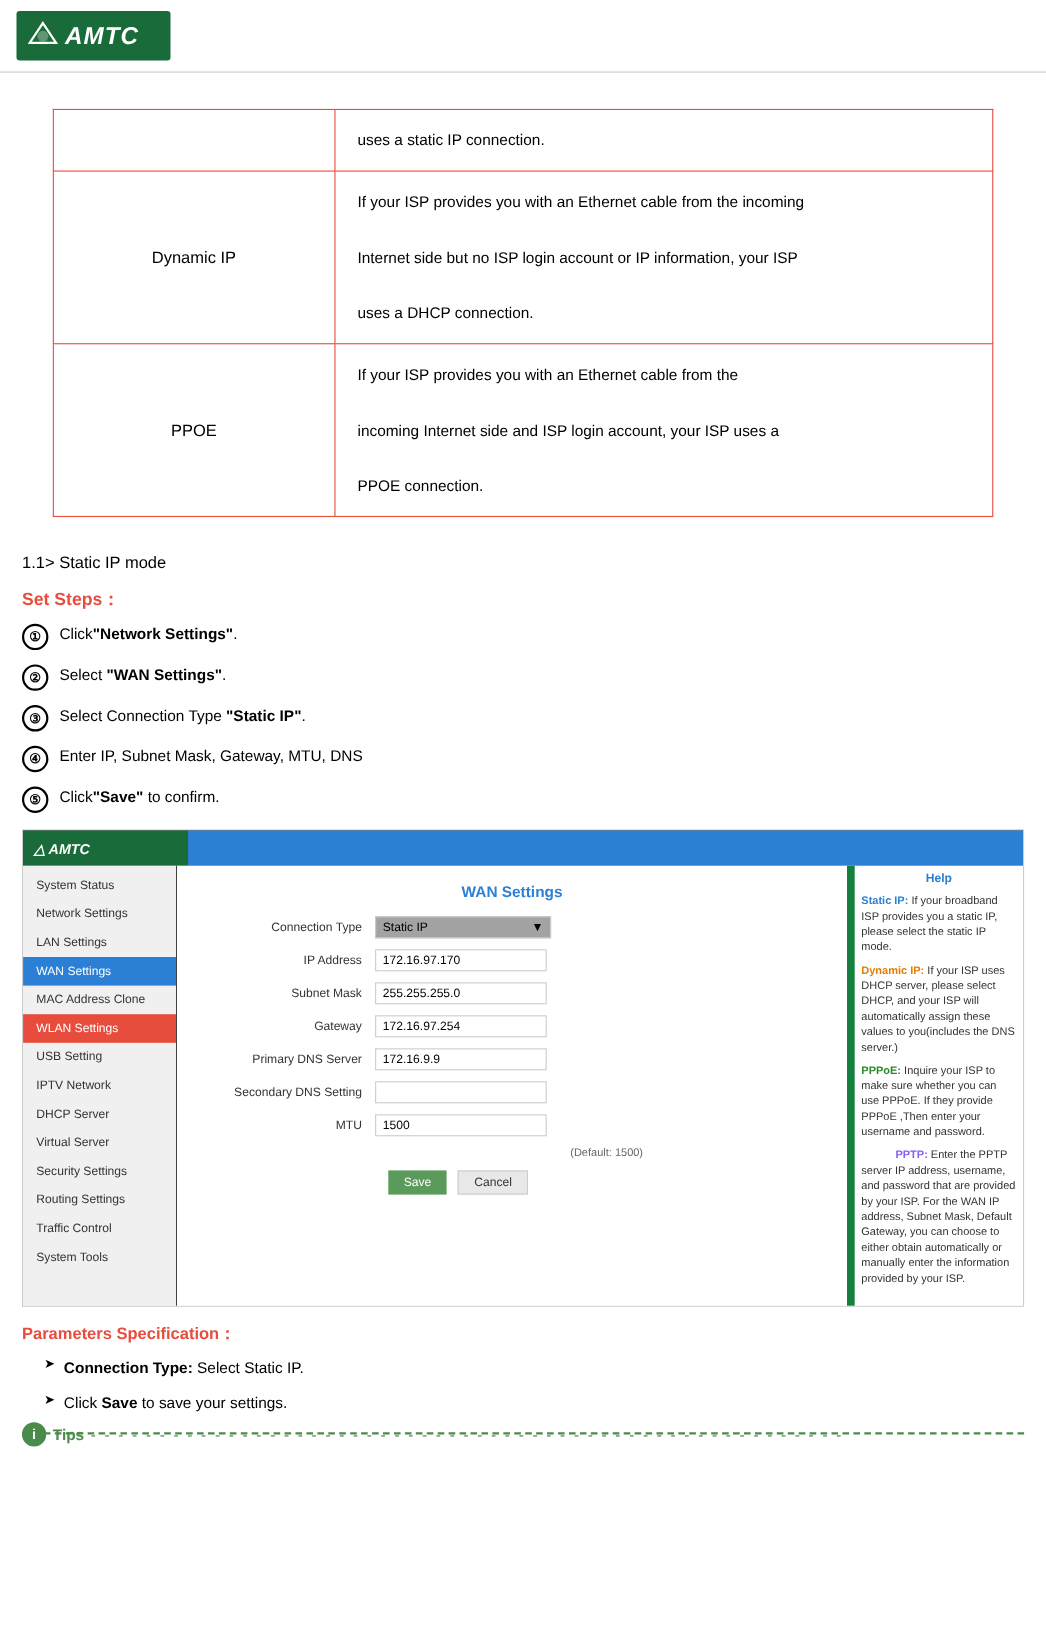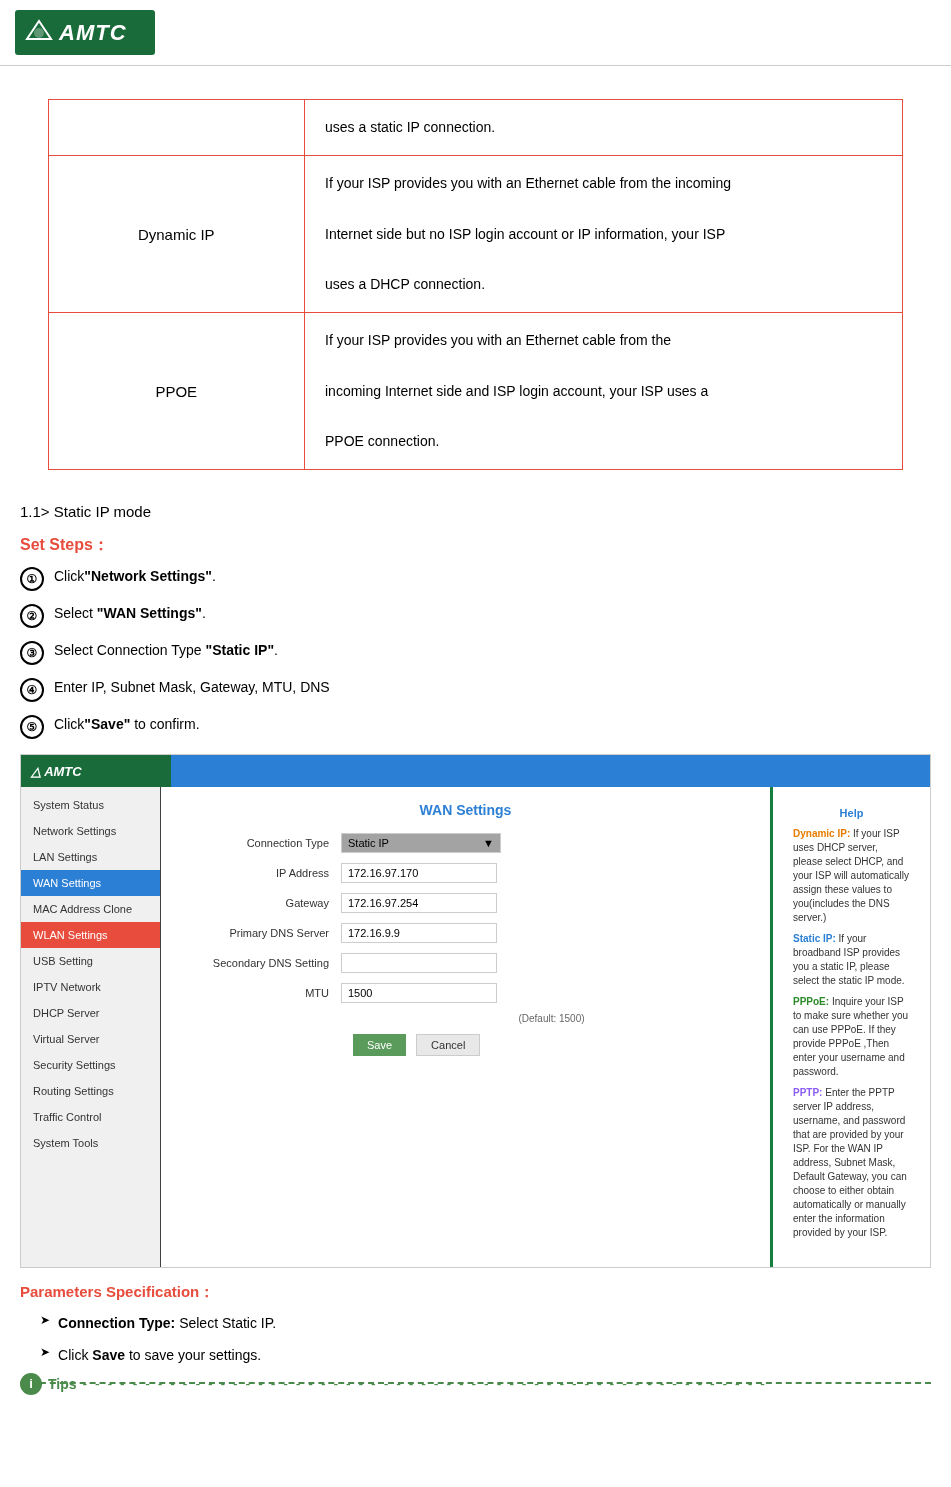--- a/index.html
+++ b/index.html
@@ -251,22 +251,22 @@
       color: #333;
       border: 1px solid #ccc;
       padding: 4px 14px;
       font-size: 11px;
       cursor: pointer;
     }
 
     .screenshot-help {
       width: 160px;
       background: #fff;
-      border-left: 3px solid #15803d;
-      padding: 20px;
+      border-left: 7px solid #15803d;
+      padding: 6px;
       font-size: 10px;
     }
 
     .help-title {
       color: #2b7fd4;
       font-weight: bold;
       text-align: center;
       margin-bottom: 8px;
       font-size: 11px;
     }
@@ -288,20 +288,21 @@
     }
 
     .help-section span.green {
       color: #2a8a2a;
       font-weight: bold;
     }
 
     .help-section span.purple {
       color: #8b5cf6;
       font-weight: bold;
+      margin-left: 31px;
     }
 
     .params-title {
       color: #e74c3c;
       font-size: 15px;
       font-weight: bold;
       margin: 15px 20px 10px 20px;
     }
 
     .params-list {
@@ -471,20 +472,24 @@
           <span>Static IP</span>
           <span>▼</span>
         </div>
       </div>
 
       <div class="form-row">
         <span class="form-label">IP Address</span>
         <input class="form-input" value="172.16.97.170" type="text" style="">
       </div>
 
+      <div class="form-row">
+        <span class="form-label">Subnet Mask</span>
+        <input class="form-input" value="255.255.255.0" type="text" style="">
+      </div>
 
       <div class="form-row">
         <span class="form-label">Gateway</span>
         <input class="form-input" value="172.16.97.254" type="text" style="">
       </div>
 
       <div class="form-row">
         <span class="form-label">Primary DNS Server</span>
         <input class="form-input" value="172.16.9.9" type="text" style="">
       </div>
@@ -503,24 +508,24 @@
 
       <div class="form-buttons">
         <button class="btn-save">Save</button>
         <button class="btn-cancel">Cancel</button>
       </div>
     </div>
 
     <div class="screenshot-help">
       <div class="help-title">Help</div>
       <div class="help-section">
+        <span class="blue">Static IP:</span> If your broadband ISP provides you a static IP, please select the static IP mode.
+      </div>
+      <div class="help-section">
         <span class="orange">Dynamic IP:</span> If your ISP uses DHCP server, please select DHCP, and your ISP will automatically assign these values to you(includes the DNS server.)
-      </div>
-      <div class="help-section">
-        <span class="blue">Static IP:</span> If your broadband ISP provides you a static IP, please select the static IP mode.
       </div>
       <div class="help-section">
         <span class="green">PPPoE:</span> Inquire your ISP to make sure whether you can use PPPoE. If they provide PPPoE ,Then enter your username and password.
       </div>
       <div class="help-section">
         <span class="purple">PPTP:</span> Enter the PPTP server IP address, username, and password that are provided by your ISP. For the WAN IP address, Subnet Mask, Default Gateway, you can choose to either obtain automatically or manually enter the information provided by your ISP.
       </div>
     </div>
   </div>
 </div>

